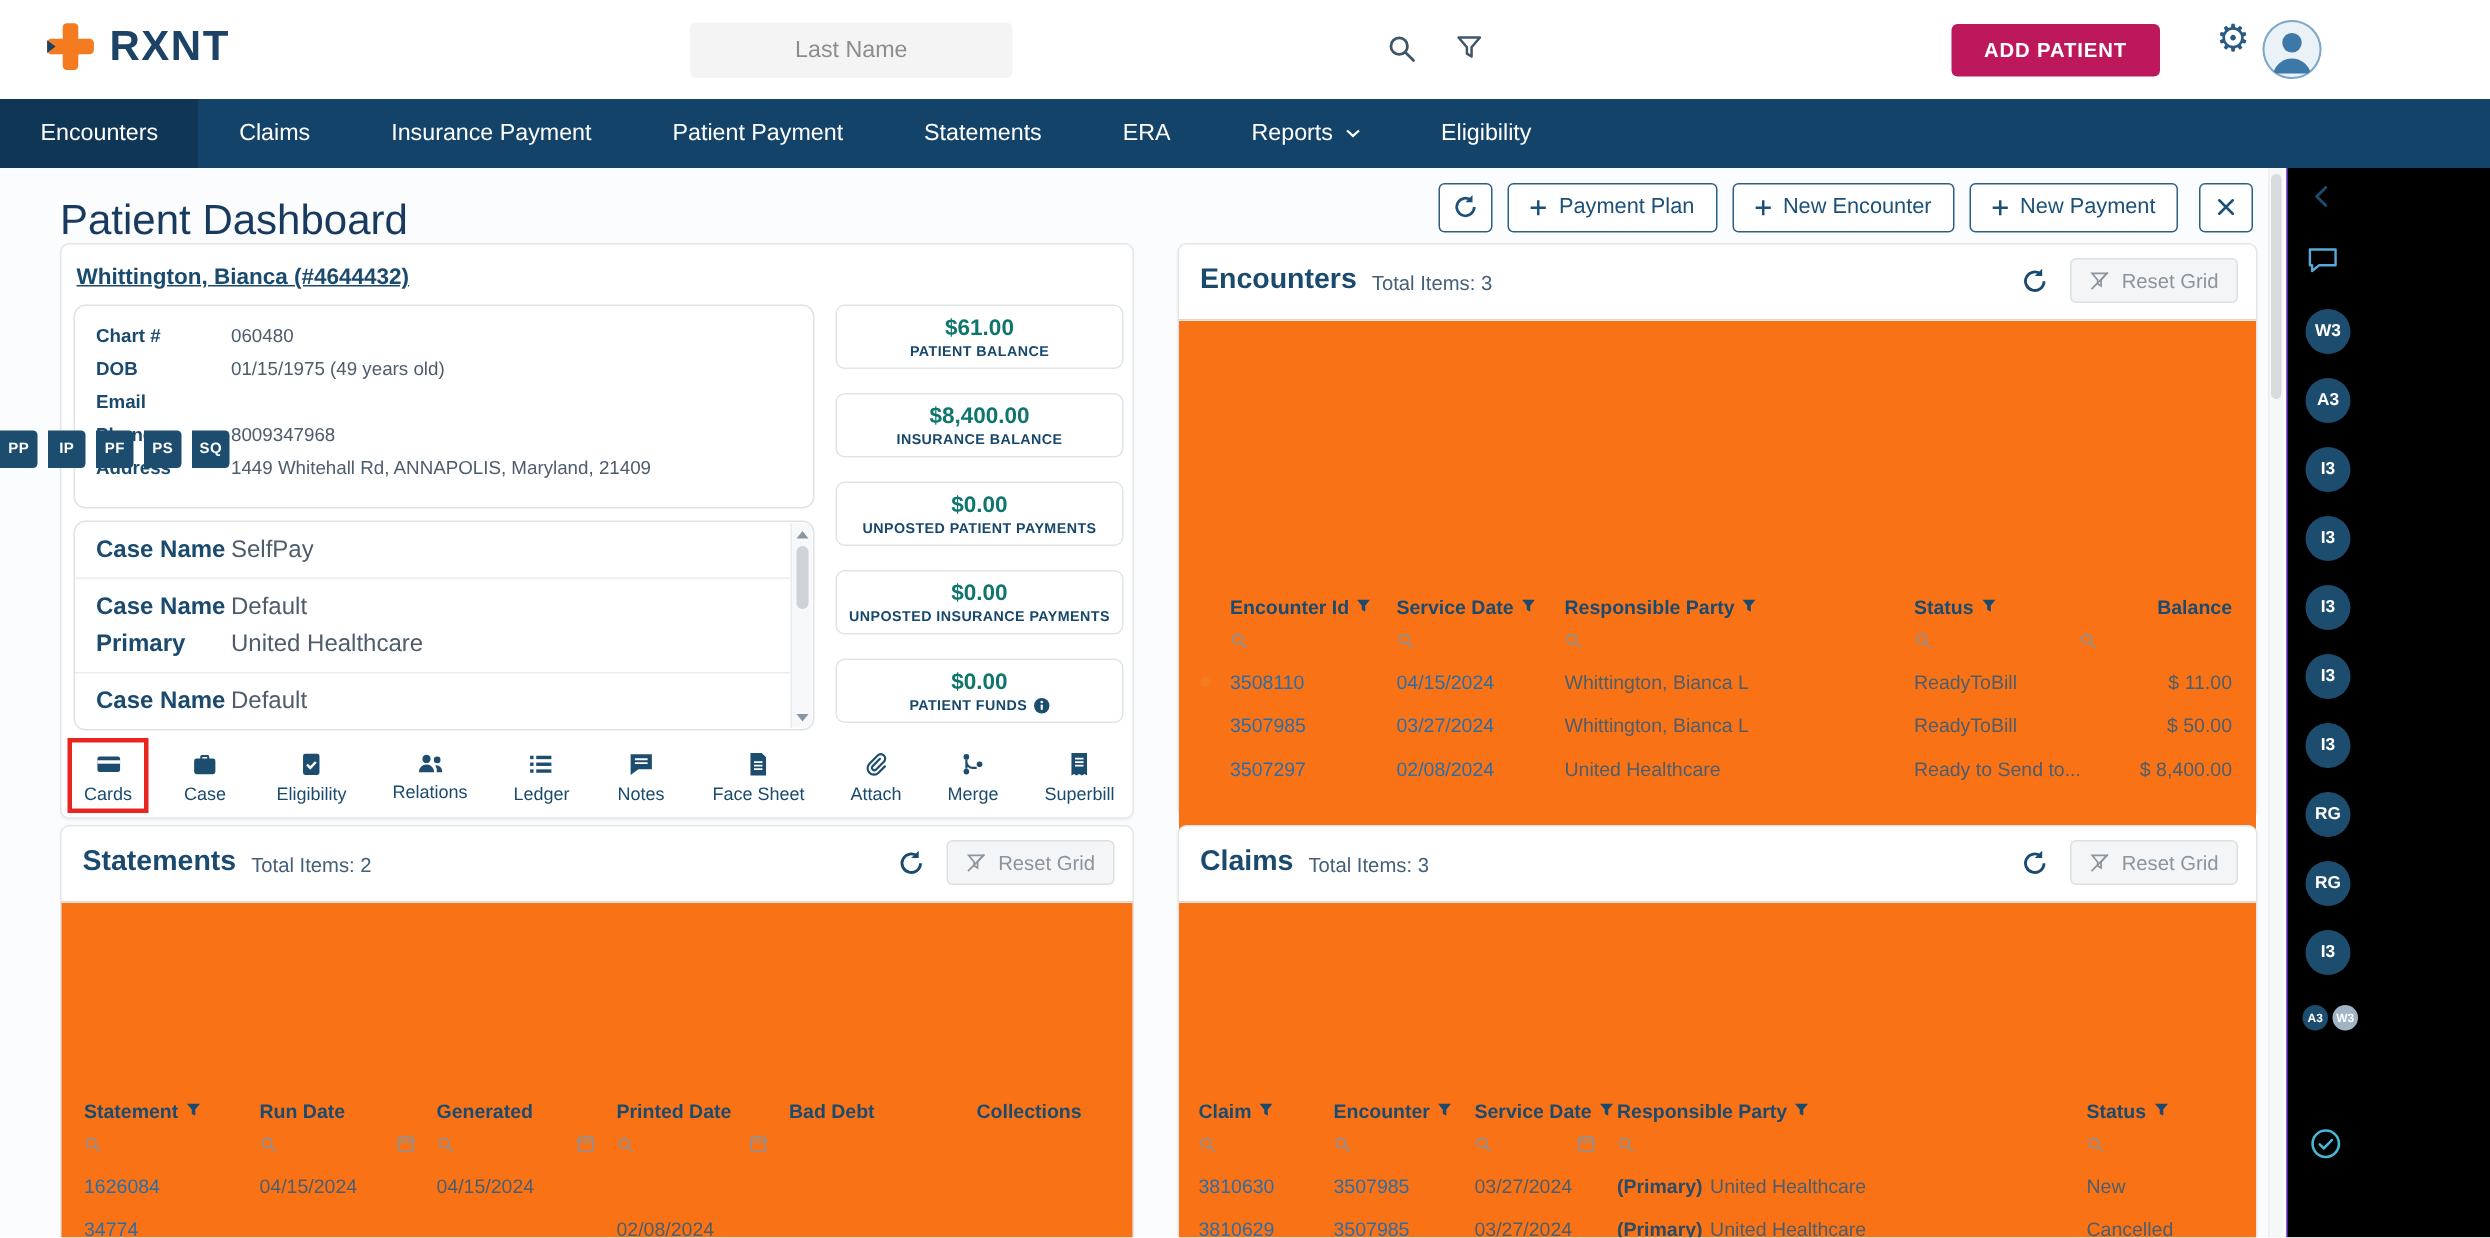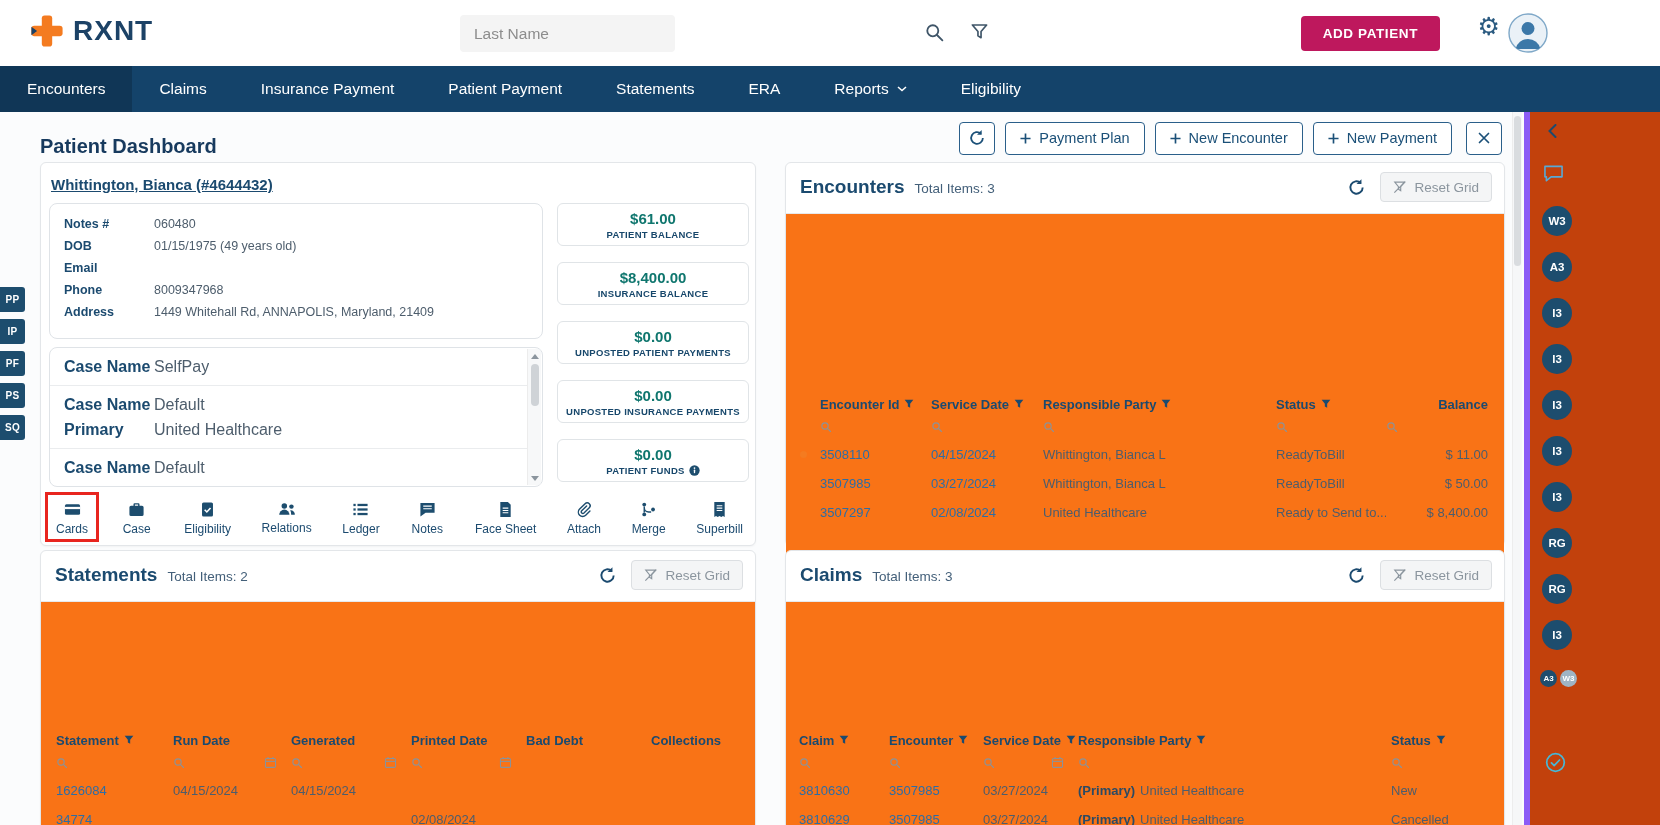--- a/index.html
+++ b/index.html
@@ -4,42 +4,42 @@
 <style>
   * { margin:0; padding:0; box-sizing:border-box; }
   html,body { background:#fff; }
   body { font-family:"Liberation Sans", sans-serif; }
   .app { position:relative; width:1660px; height:825px; background:#fbfcfd; overflow:hidden; }
 
   
   .topbar { position:absolute; top:0; left:0; right:0; height:66px; background:#fff; z-index:4; }
   .logo { position:absolute; left:30px; top:14px; display:flex; align-items:center; gap:9px; cursor:pointer; }
   .logo-text { font-size:28px; font-weight:800; color:#1c4266; letter-spacing:1px; }
-  .search-field { position:absolute; top:15px; height:37px; width:215px; background:#f4f4f4; border:none; border-radius:4px; padding:0 14px; font-size:15.5px; color:#b91c1c; font-family:"Liberation Sans", sans-serif; }
+  .search-field { position:absolute; top:15px; height:37px; width:215px; background:#f4f4f4; border:none; border-radius:4px; padding:0 14px; font-size:15.5px; color:#b91c1c; font-family:"Liberation Sans", sans-serif;text-align:center; }
   .search-field::placeholder { color:#8d8d8d; }
   .sf-last { left:460px; } .sf-first { left:705px; }
   .tb-icon-btn { position:absolute; top:20px; background:none; border:none; color:#3f5568; cursor:pointer; padding:2px; }
   .tb-search { left:922px; } .tb-filter { left:968px; }
   .add-patient { position:absolute; right:220px; top:16px; height:35px; padding:0 22px; background:#be185d; color:#fff; border:none; border-radius:4px; font-size:13.5px; font-weight:bold; letter-spacing:.6px; cursor:pointer; font-family:"Liberation Sans", sans-serif; }
   .gear-btn { position:absolute; right:160px; top:14px; background:none; border:none; cursor:pointer; }
   .gear-glyph { font-size:25px; color:#2a5a80; line-height:1; }
   .avatar { position:absolute; right:112px; top:13px; width:40px; height:40px; cursor:pointer; }
 
   
   .navbar { position:absolute; top:66px; left:0; right:0; height:46px; background:#14436a; display:flex; z-index:4; }
   .nav-item { display:flex; align-items:center; gap:8px; padding:0 27px; color:#fff; font-size:15.5px; cursor:pointer; white-space:nowrap; }
   .nav-item.active { background:rgba(0,0,0,0.18); }
 
   
-  .left-tabs { position:absolute; left:0; top:287px; display:flex; flex-direction:column; gap:7px; z-index:5; }
+  .left-tabs { position:absolute; left:0; top:287px; display:flex; flex-direction:row; gap:7px; z-index:5; }
   .ltab { width:25px; height:25px; background:#1d4d6e; color:#fff; font-size:10px; font-weight:bold; display:flex; align-items:center; justify-content:center; border-radius:0 3px 3px 0; cursor:pointer; letter-spacing:.3px; }
 
   
   .page-header { position:absolute; top:118px; left:40px; width:1462px; height:40px; display:flex; align-items:center; }
-  .page-title { font-size:20px; font-weight:bold; color:#173a5e;margin-top:17px; }
+  .page-title { font-size:28px; font-weight:normal; color:#173a5e;margin-top:17px; }
   .ph-spacer { flex:1; }
   .btn-outline { height:33px; display:flex; align-items:center; gap:8px; padding:0 14px; background:#fff; border:1px solid #2a5f8a; border-radius:4px; color:#1b5078; font-size:14.5px; cursor:pointer; font-family:"Liberation Sans", sans-serif; }
   .btn-square { width:36px; justify-content:center; padding:0; }
   .page-header .btn-outline { margin-left:10px; }
   .btn-close { margin-left:14px !important; }
 
   
   .panel { position:absolute; background:#fff; border:1px solid #e3e6e9; border-radius:6px; box-shadow:0 1px 2px rgba(0,0,0,.04); }
   .panel-head { position:absolute; top:0; left:0; right:0; height:48px; display:flex; align-items:center; padding:0 12px 0 14px; }
   .panel-title { font-size:19px; font-weight:bold; color:#1b4a6f; }
@@ -98,21 +98,21 @@
   
   .encounters-panel { top:162px; left:785px; width:720px; height:384px; }
   .statements-panel { top:550px; left:40px; width:716px; height:280px; }
   .claims-panel { top:550px; left:785px; width:720px; height:280px; }
   .r-thead { top:50px; } .r-tfilter { top:73px; }
   .row-0 { top:101px; } .row-1 { top:130px; } .row-2 { top:159px; }
 
   
   .scroll-strip { position:absolute; left:1512px; top:112px; bottom:0; width:10px; background:#f6f7f8; border-left:1px solid #ededed; }
   .scroll-thumb { position:absolute; left:1513.5px; top:116px; width:7px; height:150px; background:#d9dcdf; border-radius:4px; }
-  .right-rail { position:absolute; left:1524px; right:0; top:112px; bottom:0; background:#c2410c; border-left:6px solid #8b5cf6; }
+  .right-rail { position:absolute; left:1524px; right:0; top:112px; bottom:0; background:#000000; border-left:1px solid #8b5cf6; }
   .rail-collapse { position:absolute; left:18px; top:12px; background:none; border:none; cursor:pointer; }
   .rail-chat { position:absolute; left:13px; top:52px; background:none; border:none; cursor:pointer; }
   .rail-badges { position:absolute; left:12px; top:94px; display:flex; flex-direction:column; gap:16px; }
   .badge { width:30px; height:30px; border-radius:50%; background:#1d4d6e; color:#fff; font-size:11.5px; font-weight:bold; display:flex; align-items:center; justify-content:center; cursor:pointer; }
   .rail-small { position:absolute; left:10px; top:558px; display:flex; gap:3px; }
   .badge.sm { width:17px; height:17px; font-size:8px; }
   .badge.sm.gray { background:#9fb4c4; }
   .rail-check { position:absolute; left:15px; top:640px; background:none; border:none; cursor:pointer; }
 </style>
 </head>
@@ -229,21 +229,21 @@
           <path d="M1.5 1.5l9 9M10.5 1.5l-9 9" stroke="currentColor" stroke-width="1.7" stroke-linecap="round"></path>
         </svg>
     </button>
   </div>
 
   <section class="panel patient-panel">
     <a class="pt-name">Whittington, Bianca (#4644432)</a>
 
     <div class="info-box">
       <div class="info-row">
-        <span class="ilabel">Notes #</span>
+        <span class="ilabel">Chart #</span>
         <span class="ivalue">060480</span>
       </div>
       <div class="info-row">
         <span class="ilabel">DOB</span>
         <span class="ivalue">01/15/1975 (49 years old)</span>
       </div>
       <div class="info-row">
         <span class="ilabel">Email</span>
         <span class="ivalue"></span>
       </div>

